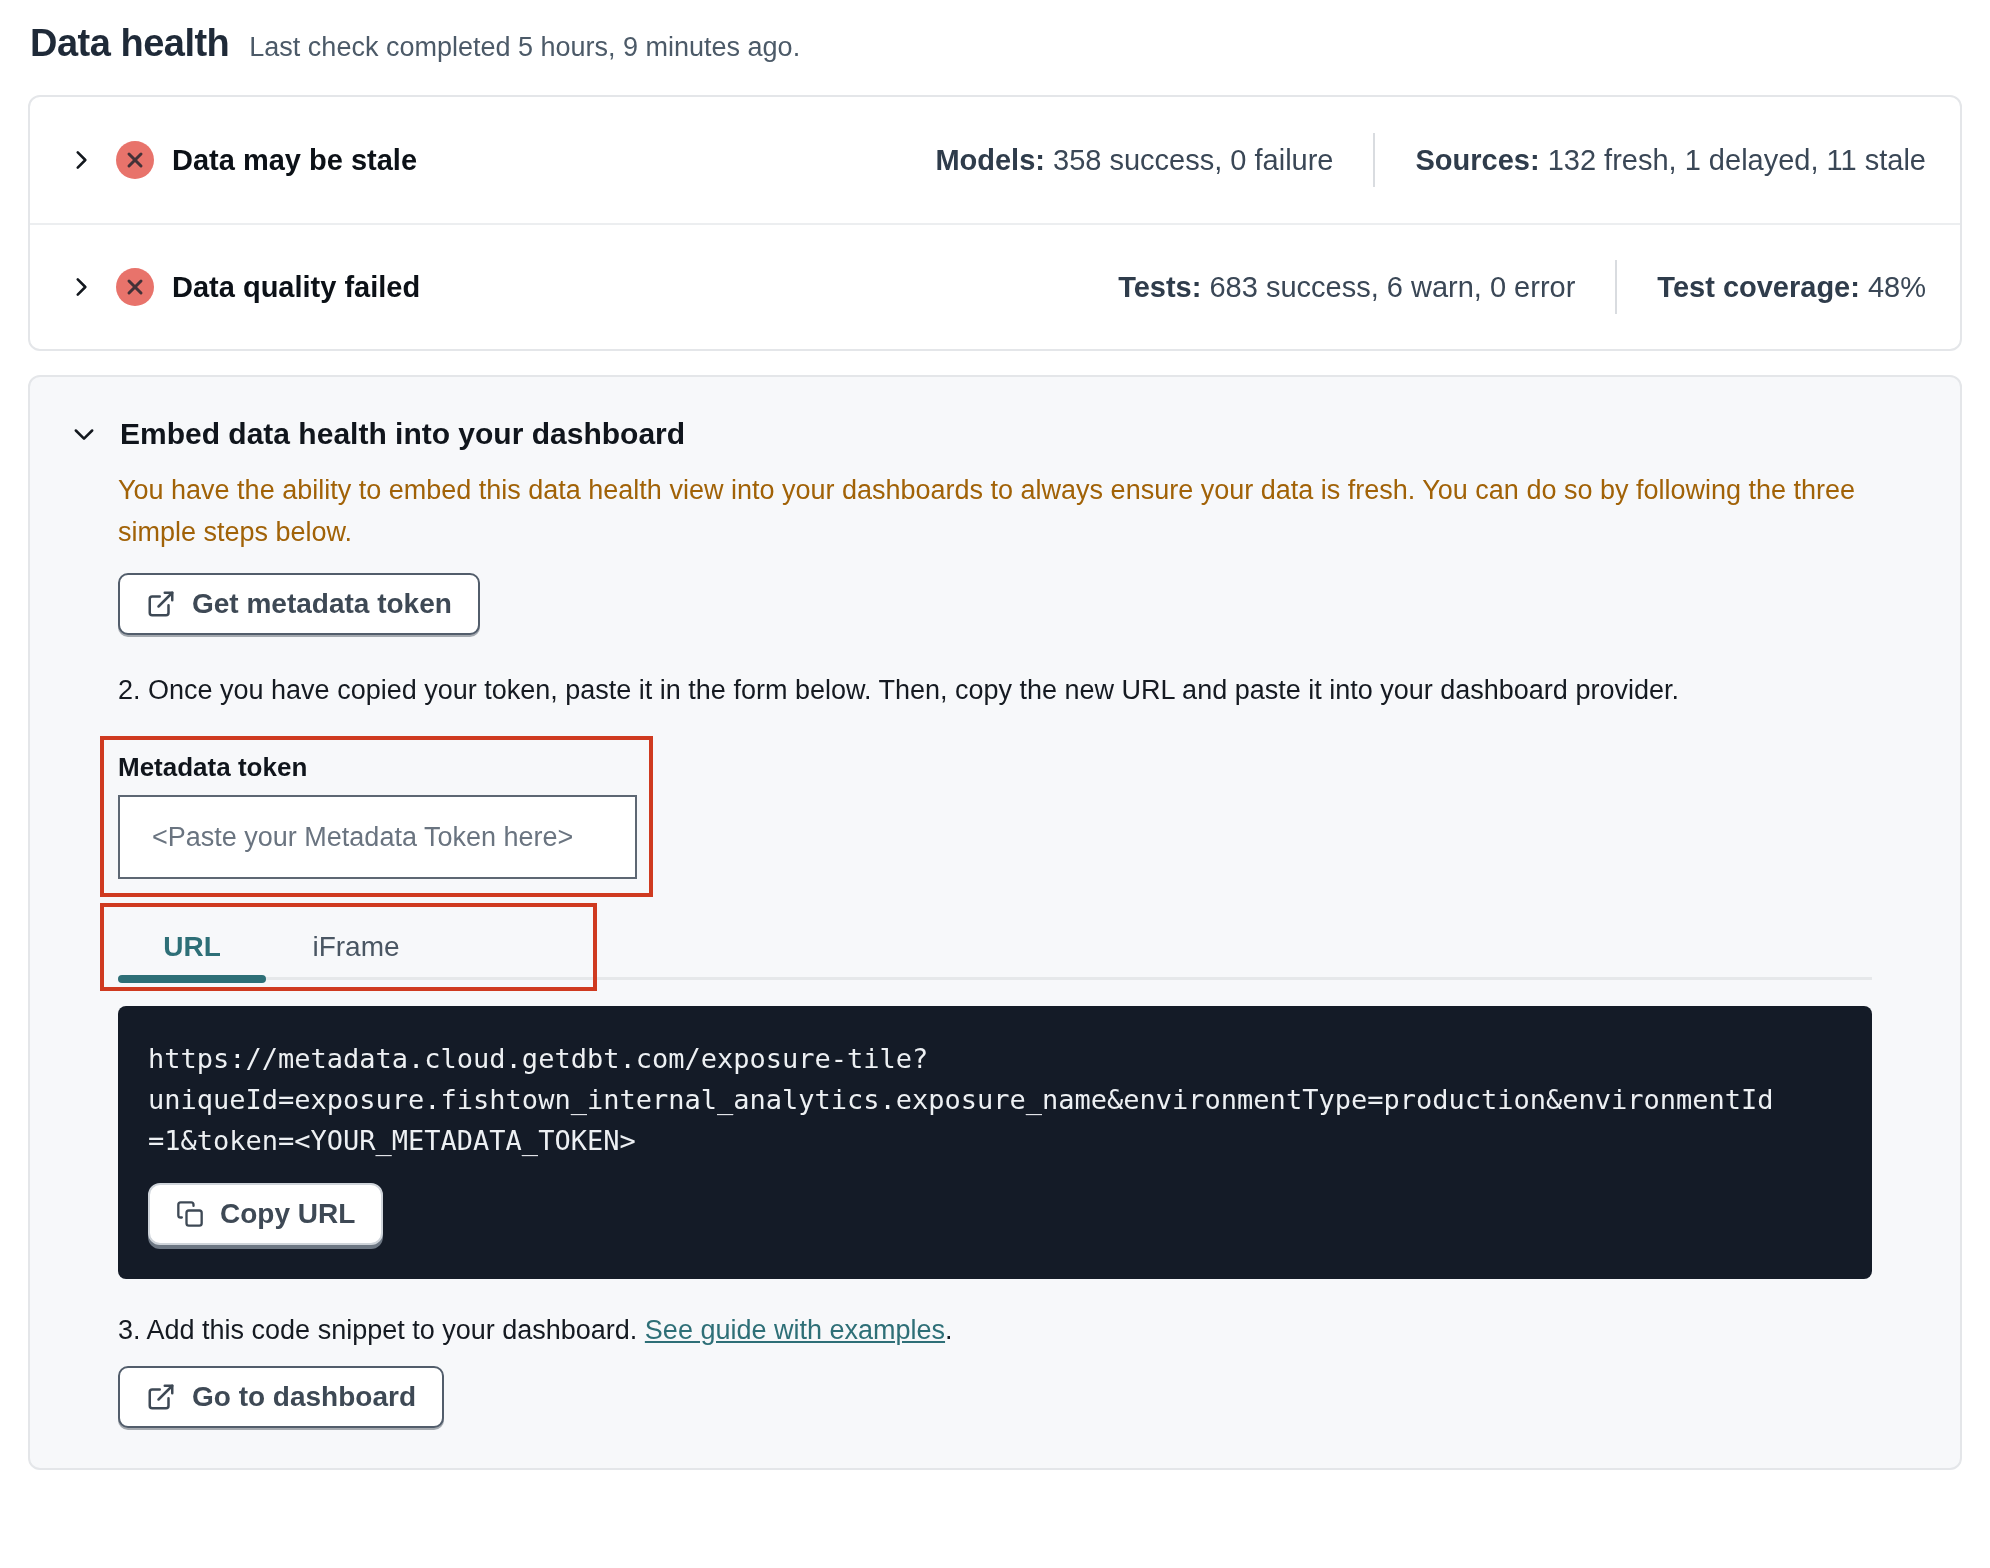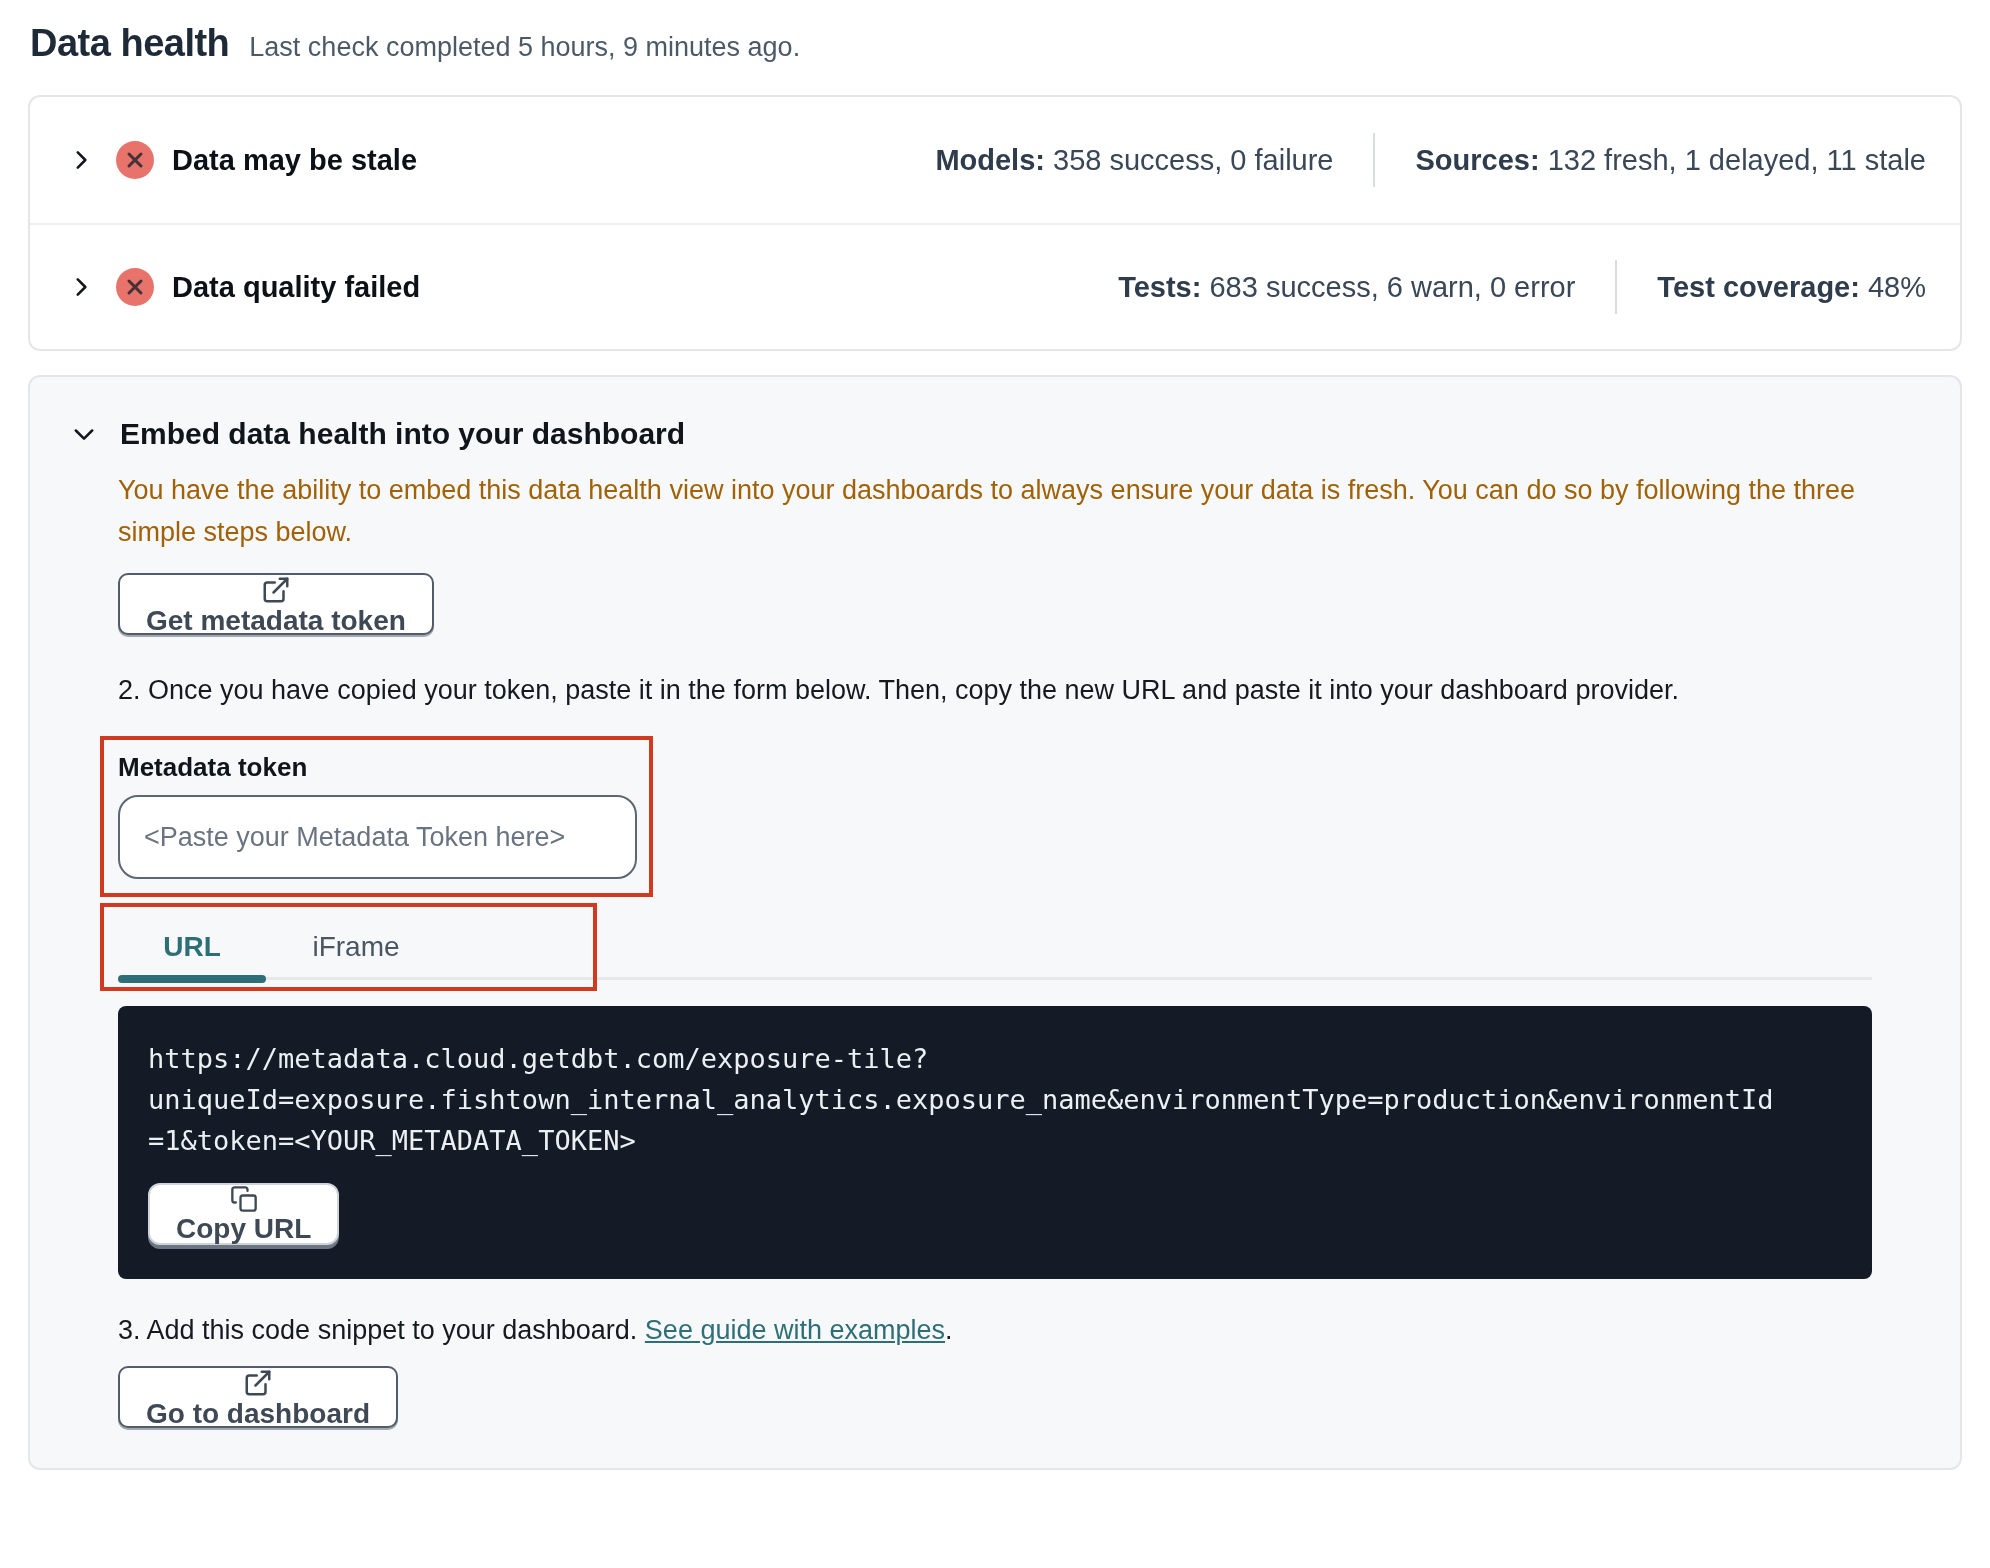--- a/index.html
+++ b/index.html
@@ -46,42 +46,41 @@
   .embed-header { display:flex; align-items:center; gap:22px; margin-left:-48px; cursor:pointer; }
   .embed-title { font-size:30px; font-weight:700; color:#10151c; }
   .embed-desc { margin-top:18px; font-size:27px; line-height:42px; color:#a16207; max-width:1760px; }
   .step-text { font-size:27px; color:#151a21; }
   .step-1 { margin-top:36px; }
   .step-2 { margin-top:40px; }
   .step-3 { margin-top:36px; }
   .link { color:#2e6f77; text-decoration:underline; cursor:pointer; }
 
   .btn {
-    display:inline-flex; align-items:center; 
+    display:inline-flex; align-items:center; gap:16px;
     background:#fff; border:2px solid #525d6b; border-radius:10px;
     height:62px; padding:0 26px; cursor:pointer;
     font-family:"Liberation Sans", sans-serif;
     font-size:28px; font-weight:700; color:#3e4955;
     box-shadow:0 2px 0 rgba(63,73,85,.45);
-    flex-direction:column;
   }
   .btn-margin { margin-top:20px; }
 
   
   .token-wrap { position:relative; margin-top:46px; width:fit-content; }
   .red-frame {
     position:absolute; border:4px solid #cf3a20; pointer-events:none; z-index:5;
   }
   .frame-token { left:-18px; right:-16px; top:-16px; bottom:-18px; }
   .field-label { font-size:26px; font-weight:700; color:#10151c; }
   .token-input {
     display:block; margin-top:12px; width:519px; height:84px;
-    border:2px solid #5d6773; border-radius:20px; background:#fff;
+    border:2px solid #5d6773; border-radius:0; background:#fff;
     font-family:"Liberation Sans", sans-serif; font-size:27px; color:#151a21;
-    padding:0 24px; outline:none;
+    padding:0 32px; outline:none;
   }
   .token-input::placeholder { color:#6a7480; }
 
   
   .tabs-wrap { position:relative; margin-top:38px; }
   .frame-tabs { left:-18px; top:-14px; width:497px; height:88px; }
   .tab-strip { display:flex; border-bottom:3px solid #e6e8ea; }
   .tab {
     position:relative; height:60px; display:flex; align-items:center; justify-content:center;
     font-size:28px; font-weight:700; cursor:pointer; background:none; border:none;

